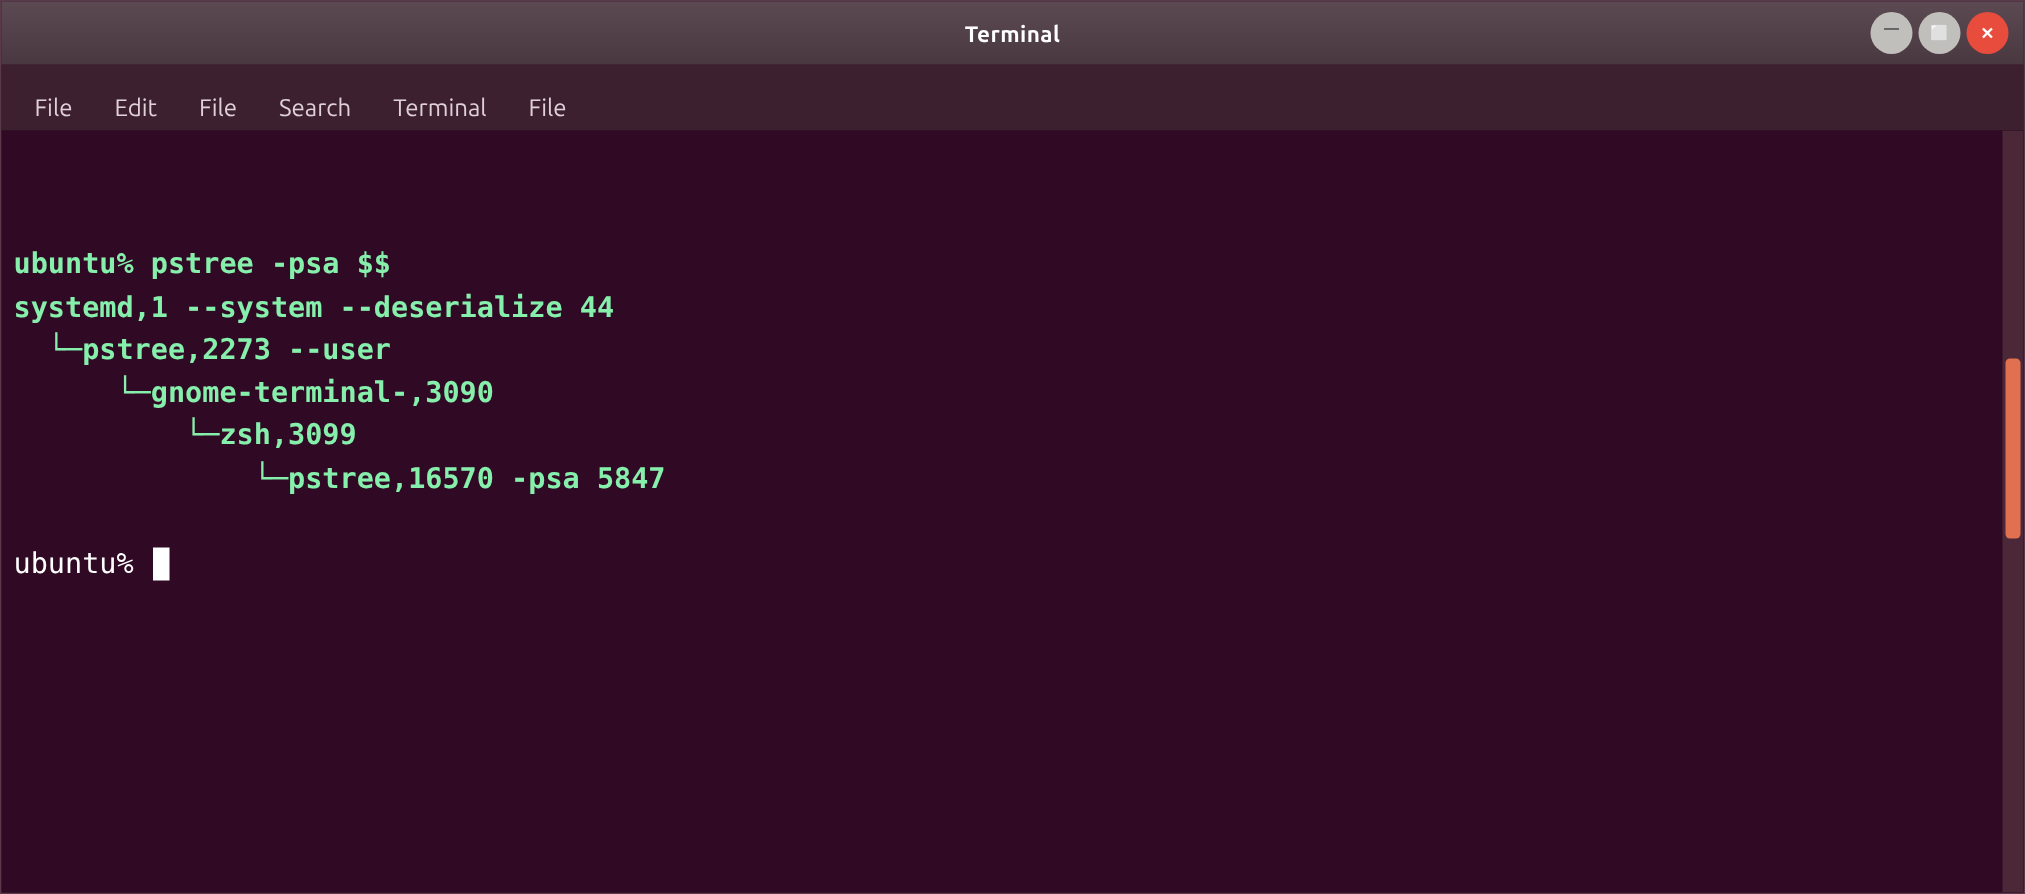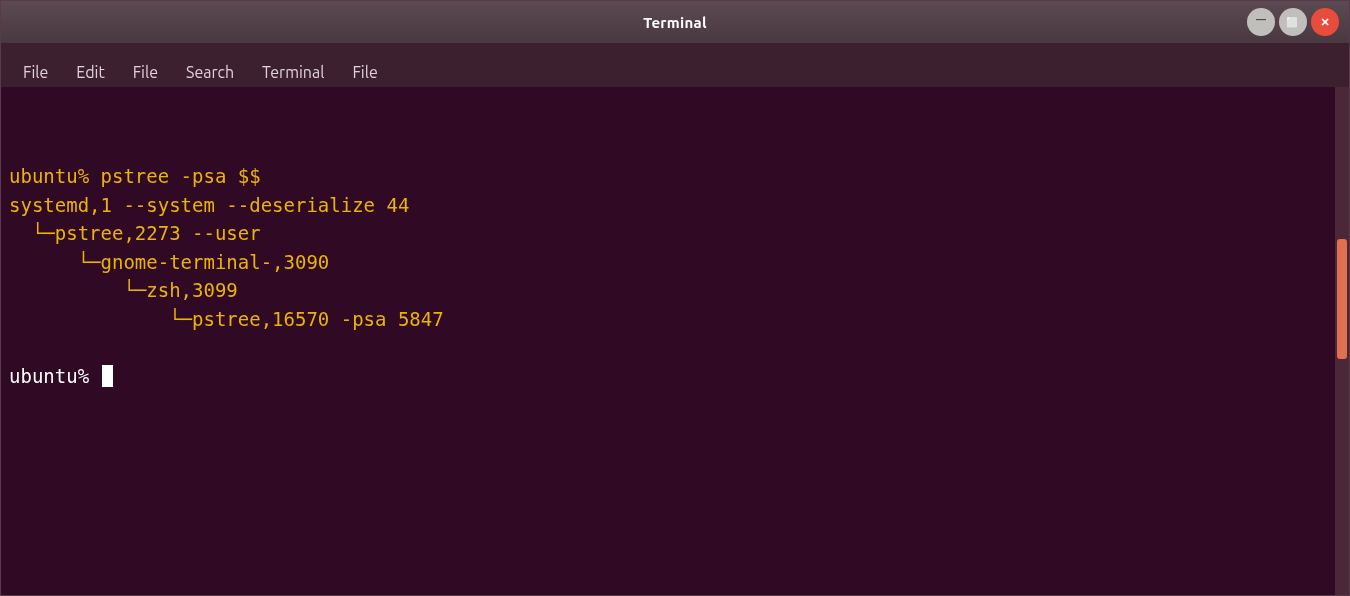--- a/index.html
+++ b/index.html
@@ -118,21 +118,22 @@
       font-size: 19px;
       line-height: 1.5;
       white-space: pre;
     }
 
     .prompt {
       color: #ffffff;
     }
 
     .tree-line {
-      color: #eab308;
+      color: #86efac;
+      font-weight: bold;
     }
 
     .cursor {
       display: inline-block;
       width: 11px;
       height: 22px;
       background: #ffffff;
       vertical-align: text-bottom;
       margin-left: 1px;
     }

